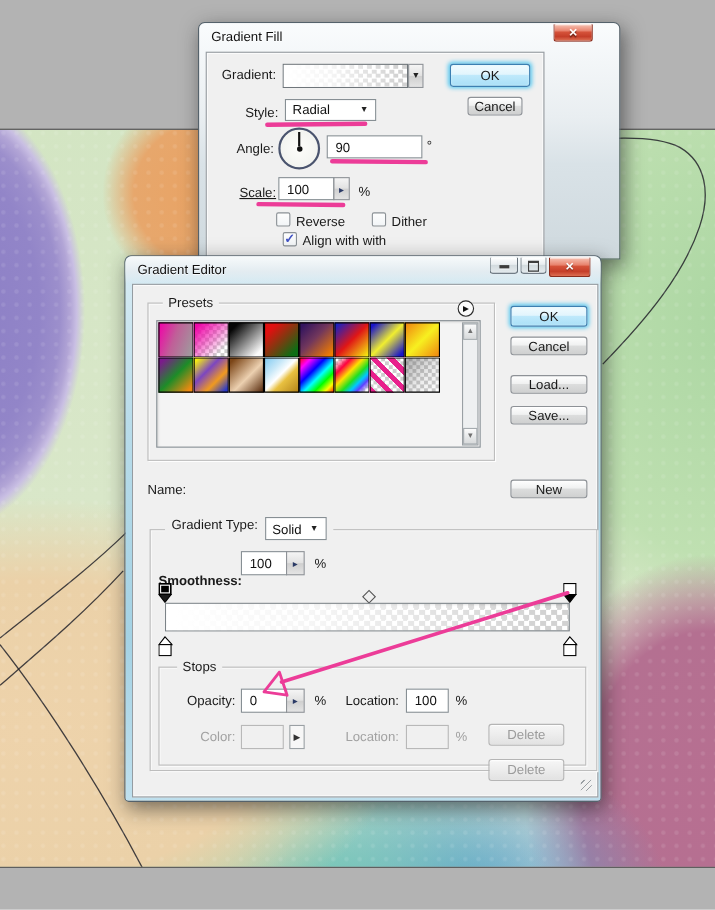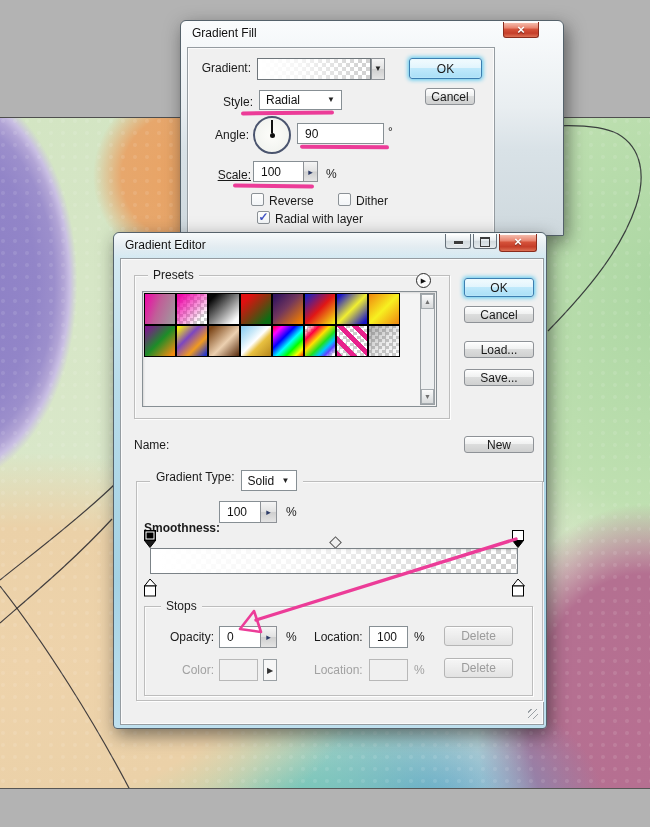--- a/index.html
+++ b/index.html
@@ -28,21 +28,21 @@
   
   .dlg{box-shadow:3px 6px 18px rgba(25,25,25,.55);border:1px solid #55626b;}
   .titlebar{position:absolute;left:0;top:0;right:0;cursor:default;}
   .titletxt{position:absolute;left:11px;top:5px;font-size:12px;color:#101010;text-shadow:0 1px 0 rgba(255,255,255,.8);}
   .content{position:absolute;background:#f0f0f0;border:1px solid #959ca1;box-shadow:inset 0 0 0 1px rgba(255,255,255,.75);}
   .btn{display:flex;align-items:center;justify-content:center;font-size:12px;color:#1a1a1a;cursor:default;
        background:linear-gradient(#fefefe,#f0f1f1 45%,#dcdddd 50%,#cfd0d0);
        border:1px solid #8e9297;border-radius:3px;box-shadow:inset 0 1px 0 rgba(255,255,255,.8);}
   .btn-default{border:1px solid #3c7fb1;background:linear-gradient(#f2fbfe,#e2f5fd 45%,#bfe9fb 50%,#a9dff7);
        box-shadow:0 0 4px 1px #55c8f0, inset 0 0 2px #d9f4fd;}
-  .btn-disabled{color:#9b9b9b;border-color:#b5b5b5;background:linear-gradient(#f6f6f6,#ededed 48%,#e2e2e2);}
+  .btn-disabled{color:#9b9b9b;border-color:#b5b5b5;background:linear-gradient(#f6f6f6,#ededed 48%,#e2e2e2);margin-top:32px;}
   .fld{background:#fff;border:1px solid #878f94;font-family:"Liberation Sans",sans-serif;font-size:12px;color:#111;
        padding:0 0 0 7px;margin:0;outline:none;}
   .fld-disabled{background:#f0f0f0;border:1px solid #b8b8b8;}
   .spin{display:flex;align-items:center;justify-content:center;background:linear-gradient(#f5f5f5,#e2e2e2 48%,#cfcfcf 52%,#e4e4e4);
        border:1px solid #8e9297;font-size:9px;color:#2b3a66;}
   .cb{width:13px;height:13px;background:linear-gradient(#fdfdfd,#f2f5f7);border:1px solid #8b9196;border-radius:2px;
       display:flex;align-items:center;justify-content:center;}
   .cb .mark{color:#4253c4;font-size:12px;font-weight:bold;line-height:1;margin-top:-2px;}
   .lbl{position:absolute;white-space:nowrap;}
   .lbl-r{text-align:right;}
@@ -138,21 +138,21 @@
     <span class="lbl" style="left:145px;top:146px;">%</span>
     <div class="underline" style="left:52px;top:163px;width:81px;transform:rotate(.6deg);"></div>
 
     <div class="abs cb" style="left:70px;top:172px;"></div>
     <span class="lbl" style="left:88px;top:173px;">Reverse</span>
     <div class="abs cb" style="left:157px;top:172px;"></div>
     <span class="lbl" style="left:175px;top:173px;">Dither</span>
     <div class="abs cb" style="left:76px;top:190px;">
       <span class="mark">✓</span>
     </div>
-    <span class="lbl" style="left:94px;top:191px;">Radial with layer</span>
+    <span class="lbl" style="left:94px;top:191px;">Align with with</span>
   </div>
 
   <div class="abs dlg" id="ge" style="left:113px;top:232px;width:434px;height:497px;border-radius:6px 6px 4px 4px;
               background:linear-gradient(#d9ecf4,#b9dcea 30%,#a4d2e4 70%,#bfe0ee);">
     <div class="titlebar" style="height:25px;background:linear-gradient(#f7fafb,#e3ecf1 55%,rgba(207,221,228,0));border-radius:6px 6px 0 0;">
       <span class="titletxt">Gradient Editor</span>
     </div>
     <div class="abs" style="right:9px;top:1px;display:flex;gap:2px;align-items:flex-start;">
       <div class="winbtn" style="width:24px;height:14px;">
         <span class="minbar"></span>

